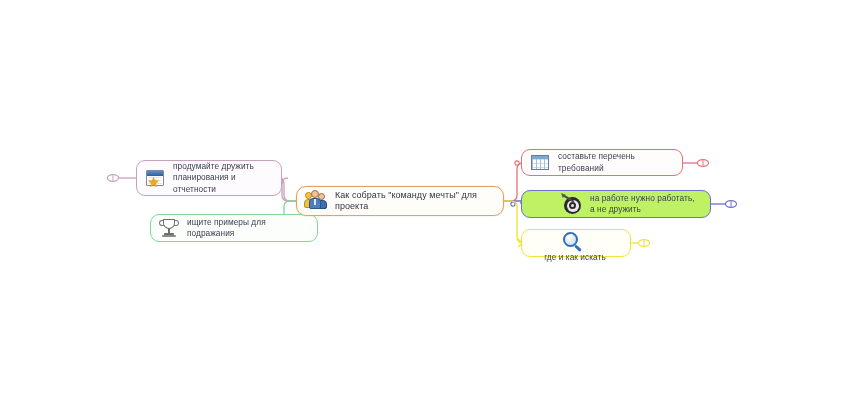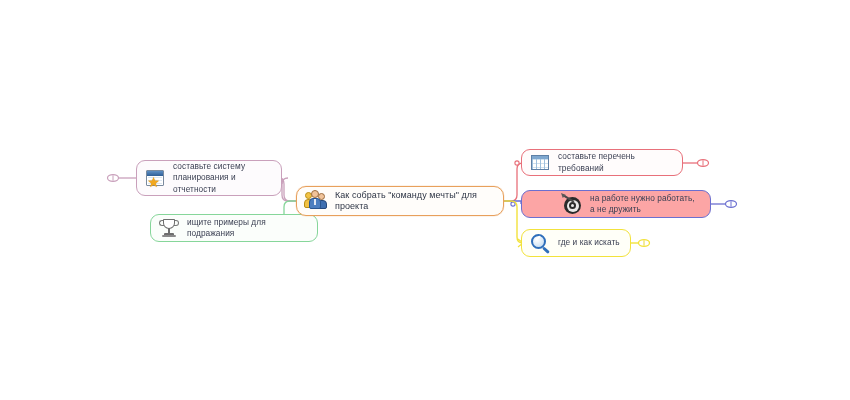--- a/index.html
+++ b/index.html
@@ -63,21 +63,21 @@
   }
   #node-center .label {
     font-size: 9px;
     color: #2f3646;
   }
   #node-center .ico { width: 24px; height: 24px; }
 
   #node-plan   { border-color: #c9a0bb; background: #fdfbfd; }
   #node-examples { border-color: #86d69a; background: #fbfefb; }
   #node-req    { border-color: #e8707a; background: #fffcfc; }
-  #node-work   { border-color: #6b6fd0; background: #fca5a5; padding-left: 39px; }
+  #node-work   { border-color: #6b6fd0; background: #bef264; padding-left: 39px; }
   #node-search { border-color: #f2e23c; background: #fffff8; }
 
   
 
   
   .ico-window-star .win {
     position: absolute; left: 2px; top: 3px;
     width: 18px; height: 16px;
     background: #ffffff;
     border: 1px solid #7a8a9e;
@@ -267,21 +267,21 @@
   </svg>
 
   <div class="node" id="node-plan" style="left:136px; top:160px; width:146px; height:36px;">
     <span class="ico ico-window-star">
       <span class="win">
           <span class="titlebar"></span>
           <span class="rows"></span>
         </span>
       <span class="star">★</span>
     </span>
-    <span class="label">составьте систему
+    <span class="label">продумайте дружить
 планирования и отчетности</span>
   </div>
 
   <div class="node" id="node-examples" style="left:114px; top:214px; width:168px; height:28px;margin-left:36px;">
     <span class="ico ico-trophy">
       <span class="hl"></span>
         <span class="hr"></span>
       <span class="cup"></span>
       <span class="stem"></span>
         <span class="base"></span>
@@ -318,21 +318,21 @@
       <span class="ring r1"></span>
         <span class="ring r2"></span>
       <span class="ring r3"></span>
         <span class="ring r4"></span>
       <span class="dart"></span>
         <span class="fletch"></span>
     </span>
     <span class="label">на работе нужно работать, а не дружить</span>
   </div>
 
-  <div class="node" id="node-search" style="left:521px; top:229px; width:110px; height:28px;">
+  <div class="node" id="node-search" style="left:521px; top:229px; width:110px; height:28px;flex-direction:column;">
     <span class="ico ico-magnifier">
       <span class="lens"></span>
         <span class="glint"></span>
         <span class="handle"></span>
     </span>
     <span class="label">где и как искать</span>
   </div>
 
 </div>
 

